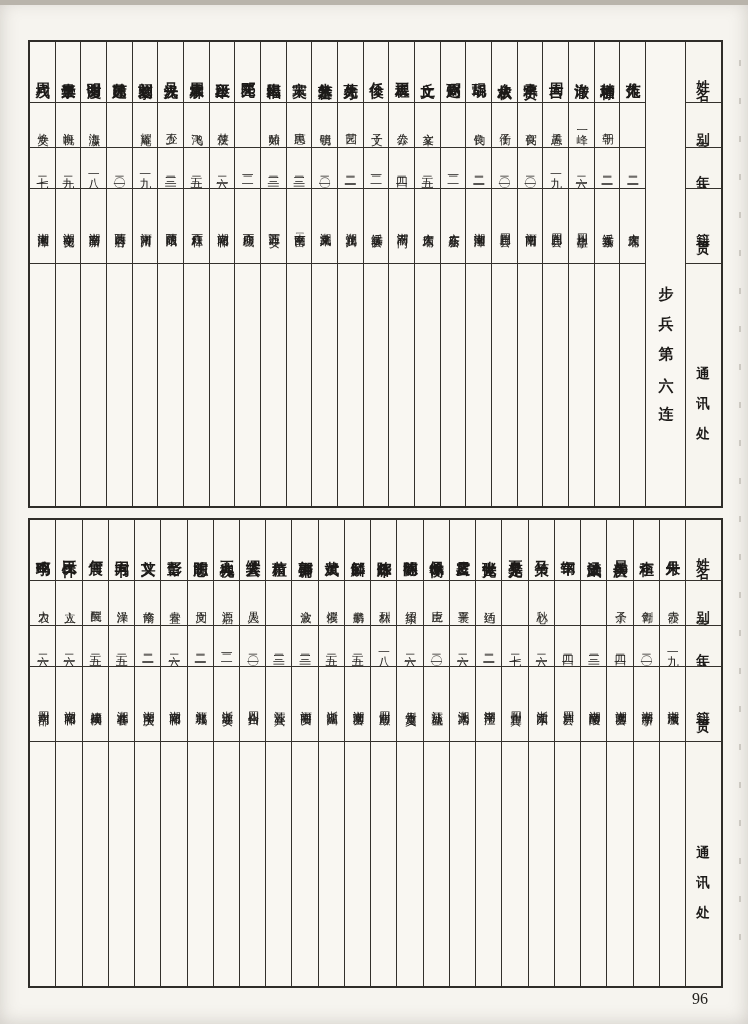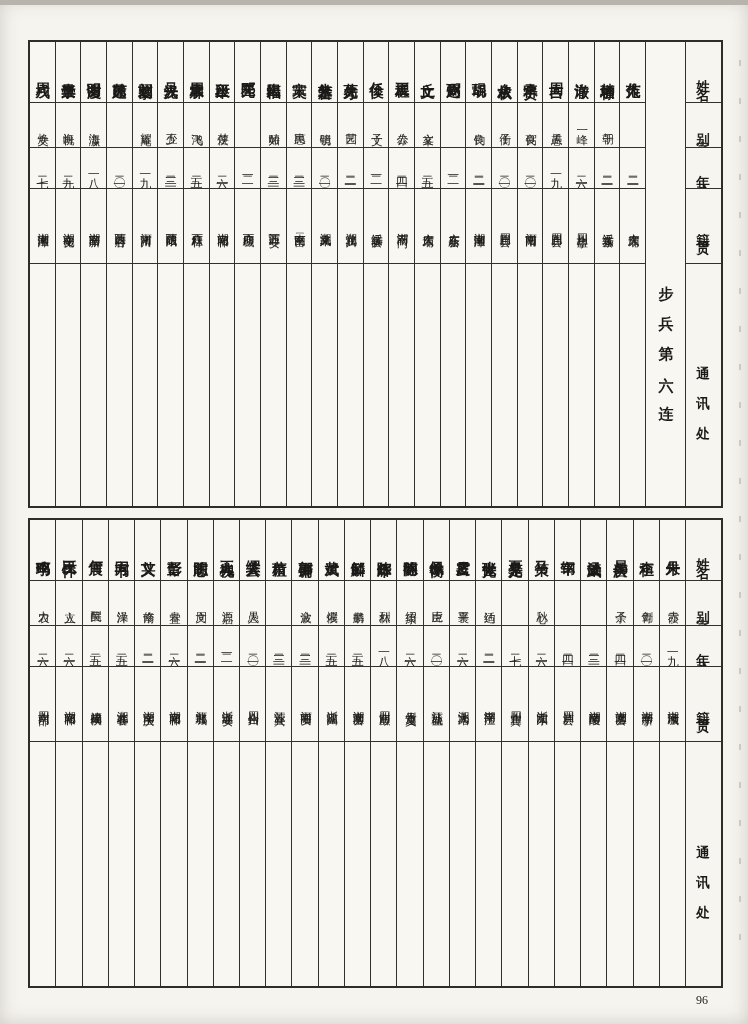--- a/index.html
+++ b/index.html
@@ -34,21 +34,21 @@
   .cell.address{flex:1 1 auto;border-bottom:none;justify-content:flex-start;
     padding-top:5px;font-size:11.5px;letter-spacing:0.5px;}
   .header-col .cell{font-weight:700;font-size:13.5px;letter-spacing:9px;padding-top:9px;}
   .header-col .cell.address{justify-content:center;letter-spacing:30px;padding-top:30px;}
   .section-cell{
     flex:1;display:flex;align-items:center;justify-content:center;
     writing-mode:vertical-rl;text-orientation:upright;
     font-size:15px;font-weight:700;letter-spacing:30px;padding-top:150px;box-sizing:border-box;
   }
   .page-number{
-    position:absolute;right:40px;bottom:16px;font-size:12px;color:#24221f;
+    position:absolute;right:40px;bottom:16px;font-size:16px;color:#24221f;
     font-family:"Liberation Serif","DejaVu Serif",serif;
   }
   .scan-marks{
     position:absolute;right:7px;top:60px;width:2px;height:900px;opacity:.35;
     background:repeating-linear-gradient(to bottom,#8d887e 0 6px,transparent 6px 38px);
   }
 </style>
 </head>
 <body>
 

